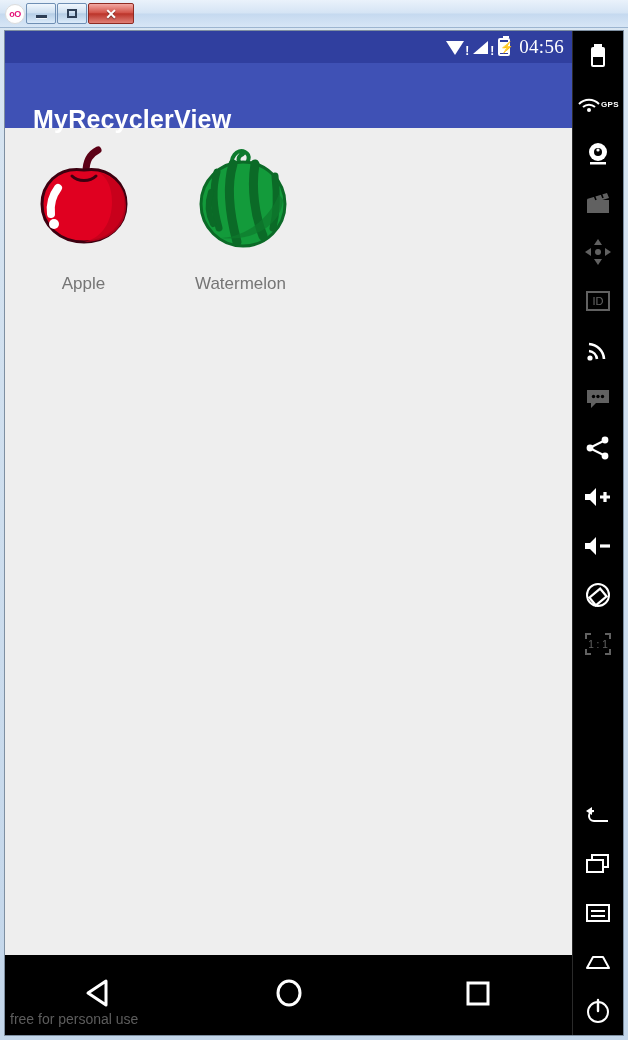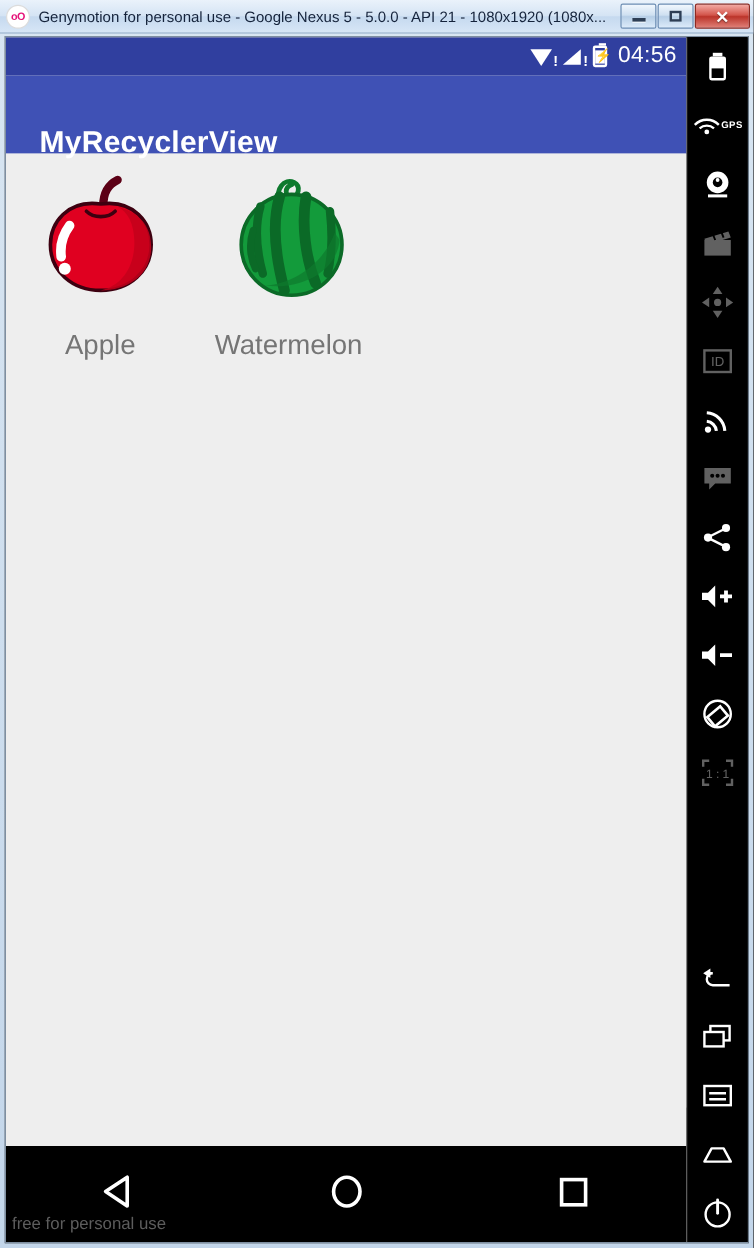--- a/index.html
+++ b/index.html
@@ -181,20 +181,21 @@
     line-height: 1;
     width: 100%;
     text-align: center;
     font-weight: bold;
   }
   .status-time {
     color: #ffffff;
     font-size: 19px;
     margin-left: 9px;
     letter-spacing: 0.3px;
+    font-family: Liberation Serif, serif;
   }
 
   
   .app-bar {
     height: 65px;
     background: #3f51b5;
     display: flex;
     align-items: center;
     padding-left: 28px;
     box-sizing: border-box;
@@ -225,21 +226,21 @@
     align-items: center;
   }
   .fruit-art {
     width: 112px;
     height: 112px;
     position: relative;
   }
   .fruit-art svg { display: block; width: 112px; height: 112px; }
   .fruit-label {
     margin-top: 20px;
-    font-size: 23px;
+    font-size: 17px;
     color: #757575;
     white-space: nowrap;
   }
 
   
   .nav-bar {
     position: absolute;
     left: 0; bottom: 0;
     width: 567px;
     height: 80px;
@@ -304,21 +305,20 @@
 </style>
 </head>
 <body>
 
 <div class="app-window">
 
   <div class="titlebar">
     <div class="win-logo">
       <span>oO</span>
     </div>
-    <div class="win-title">Genymotion for personal use - Google Nexus 5 - 5.0.0 - API 21 - 1080x1920 (1080x...</div>
     <div class="win-buttons">
       <div class="win-btn">
         <div class="glyph-min"></div>
       </div>
       <div class="win-btn">
         <div class="glyph-max"></div>
       </div>
       <div class="win-btn close">
         <span class="glyph-close">✕</span>
       </div>

